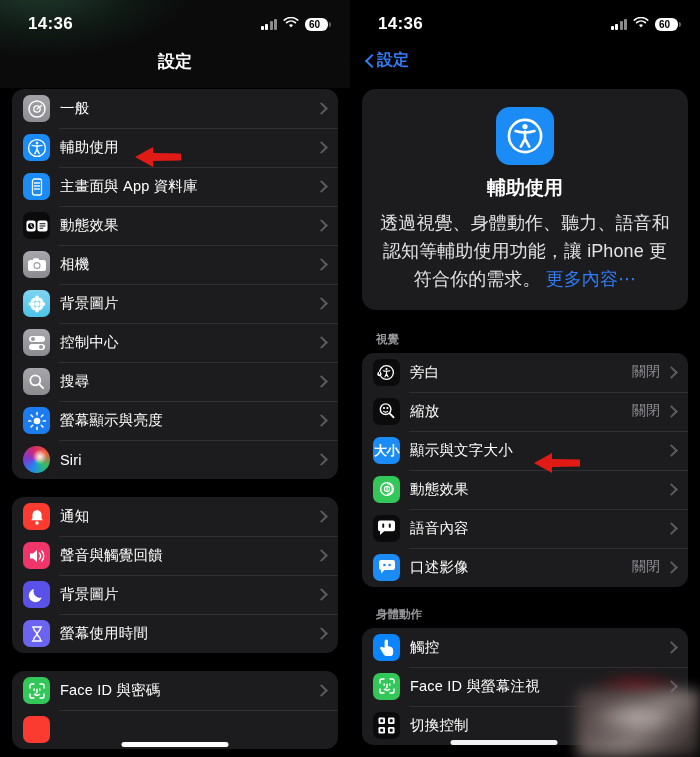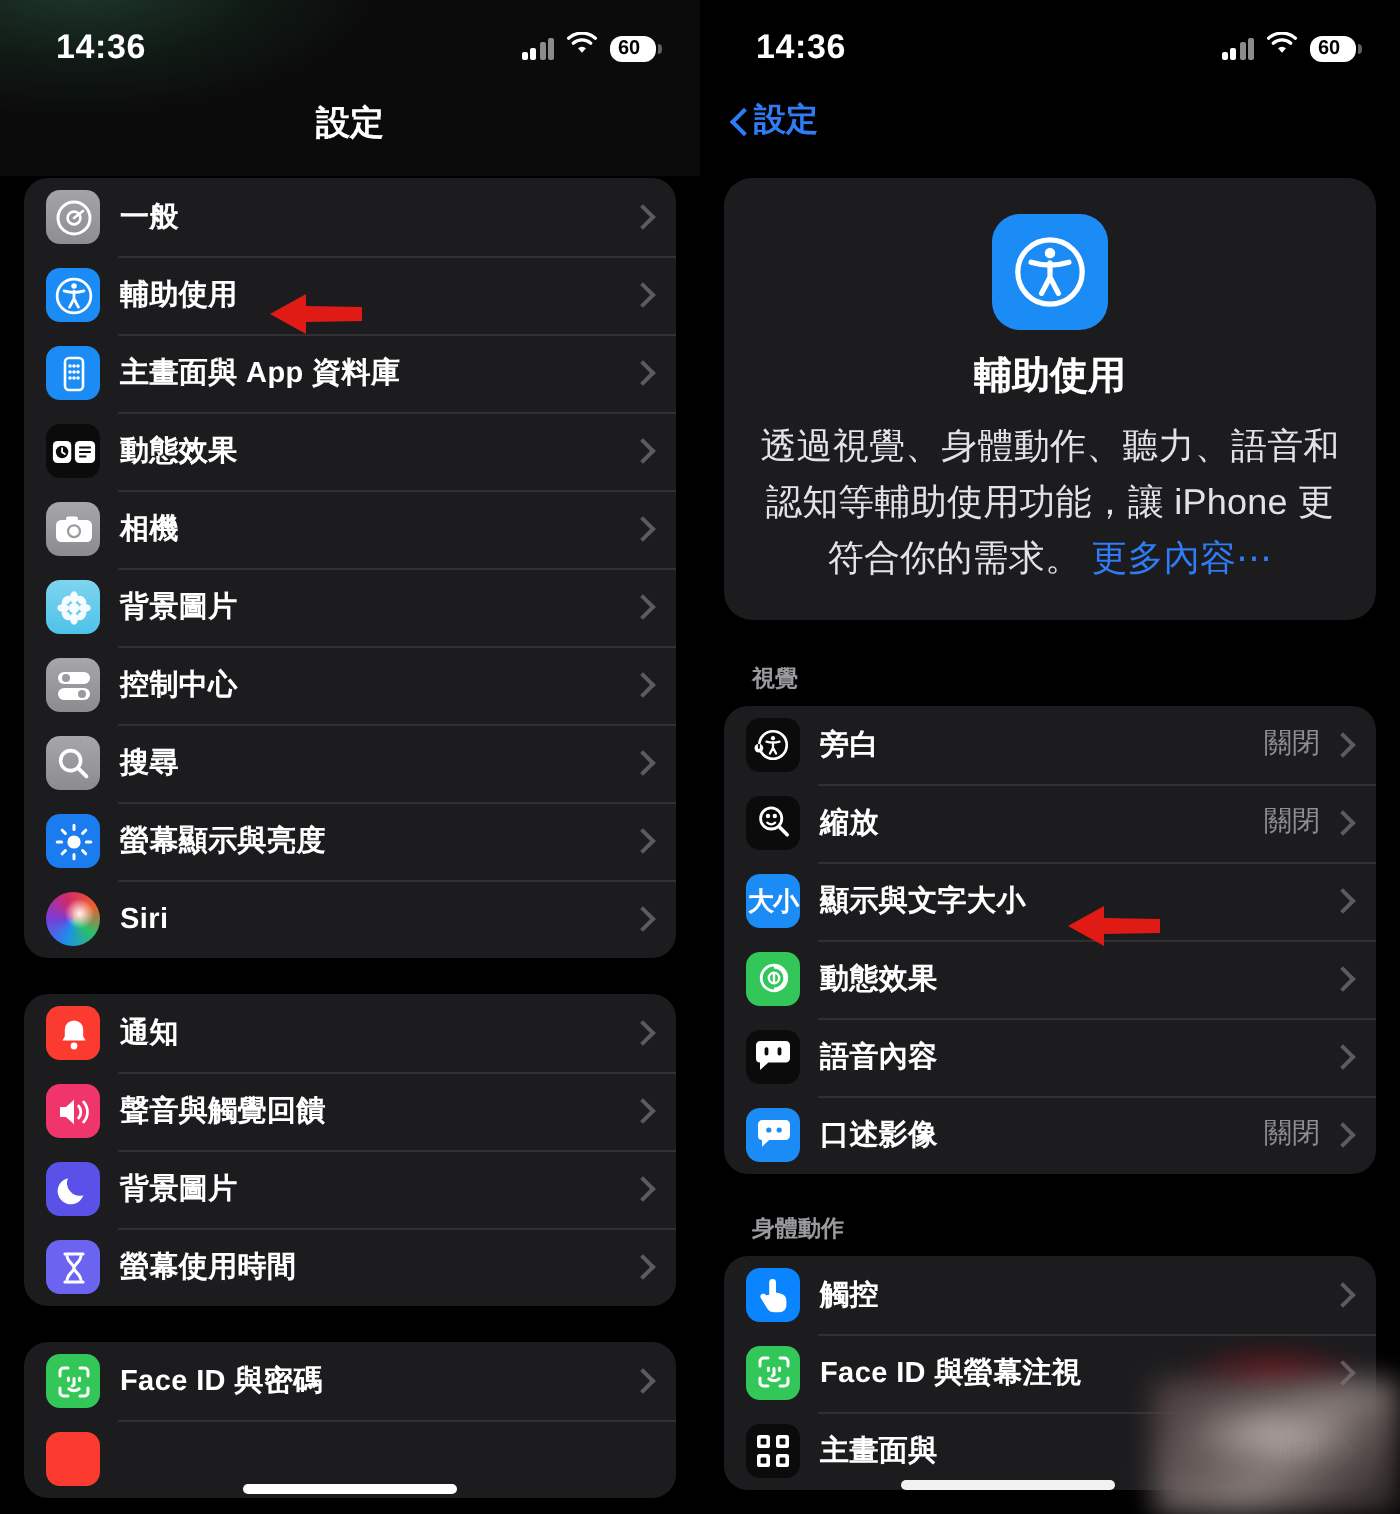--- a/index.html
+++ b/index.html
@@ -94,21 +94,21 @@
     height: 1px; background: #303032;
   }
   .ico {
     width: 27px; height: 27px; border-radius: 7px;
     flex: 0 0 27px;
     display: flex; align-items: center; justify-content: center;
     margin-right: 10px;
     overflow: hidden;
   }
   .ico svg { display: block; }
-  .label { color: #fff; font-size: 14.5px; font-weight: bold; flex: 1; letter-spacing: .2px; }
+  .label { color: #fff; font-size: 14.5px; font-weight: normal; flex: 1; letter-spacing: .2px; }
   .value { color: #8e8e93; font-size: 14px; margin-right: 7px; }
   .chev { width: 9px; height: 9px; position: relative; flex: 0 0 9px; }
   .chev::before {
     content: ""; position: absolute; left: 0; top: 0;
     width: 7px; height: 7px;
     border-right: 2px solid #5c5c60; border-top: 2px solid #5c5c60;
     transform: rotate(45deg);
   }
 
   
@@ -591,21 +591,21 @@
                   <rect x="11" y="11" width="6.5" height="6.5" rx="1.3"></rect>
                 </g>
                 <g fill="#0b0b0b">
                   <rect x="3.3" y="3.3" width="2.9" height="2.9" rx=".6"></rect>
                   <rect x="12.8" y="3.3" width="2.9" height="2.9" rx=".6"></rect>
                   <rect x="3.3" y="12.8" width="2.9" height="2.9" rx=".6"></rect>
                   <rect x="12.8" y="12.8" width="2.9" height="2.9" rx=".6"></rect>
                 </g>
               </svg>
           </span>
-          <span class="label">主畫面與</span>
+          <span class="label">切換控制</span>
           <span class="value">關閉</span>
           <span class="chev"></span>
         </div>
       </div>
     </div>
 
     <div class="arrow" style="left:182px; top:450px;">
       <svg width="50" height="26" viewBox="0 0 50 26">
         <path d="M2 13 L20 3 L20 9 L48 9.5 L48 16.5 L20 17 L20 23 Z" fill="#e01b15"></path>
       </svg>

